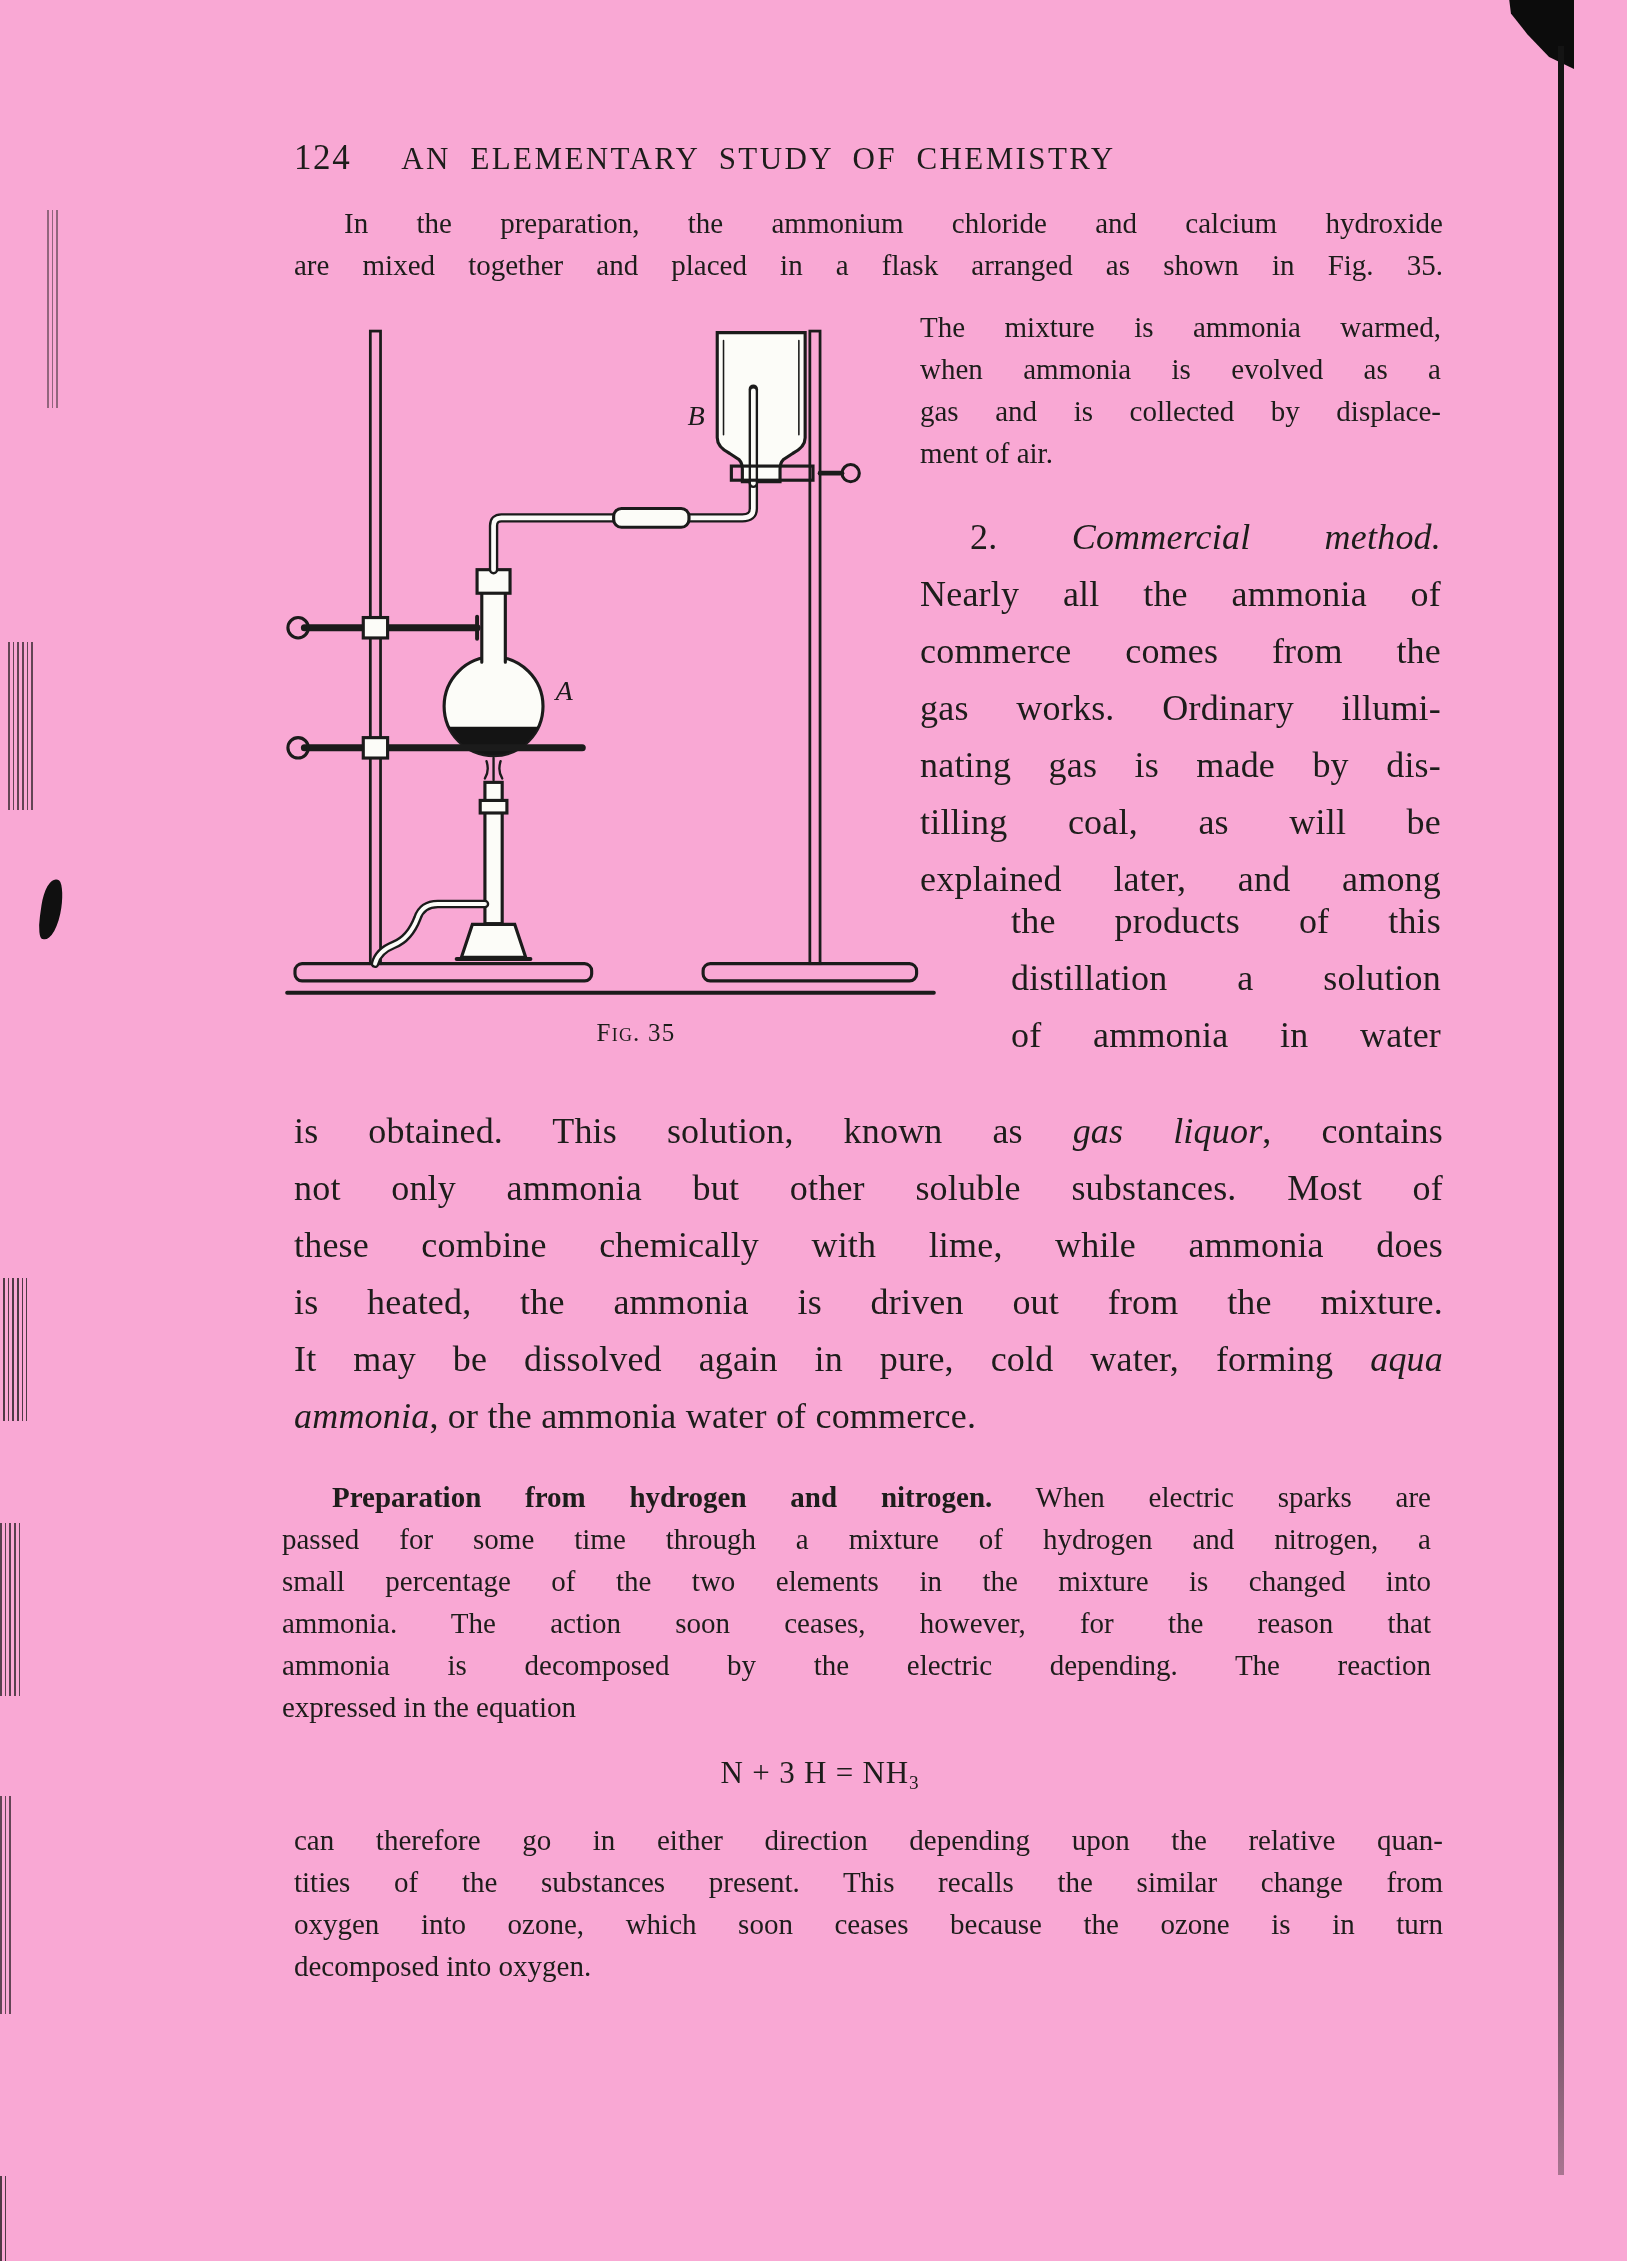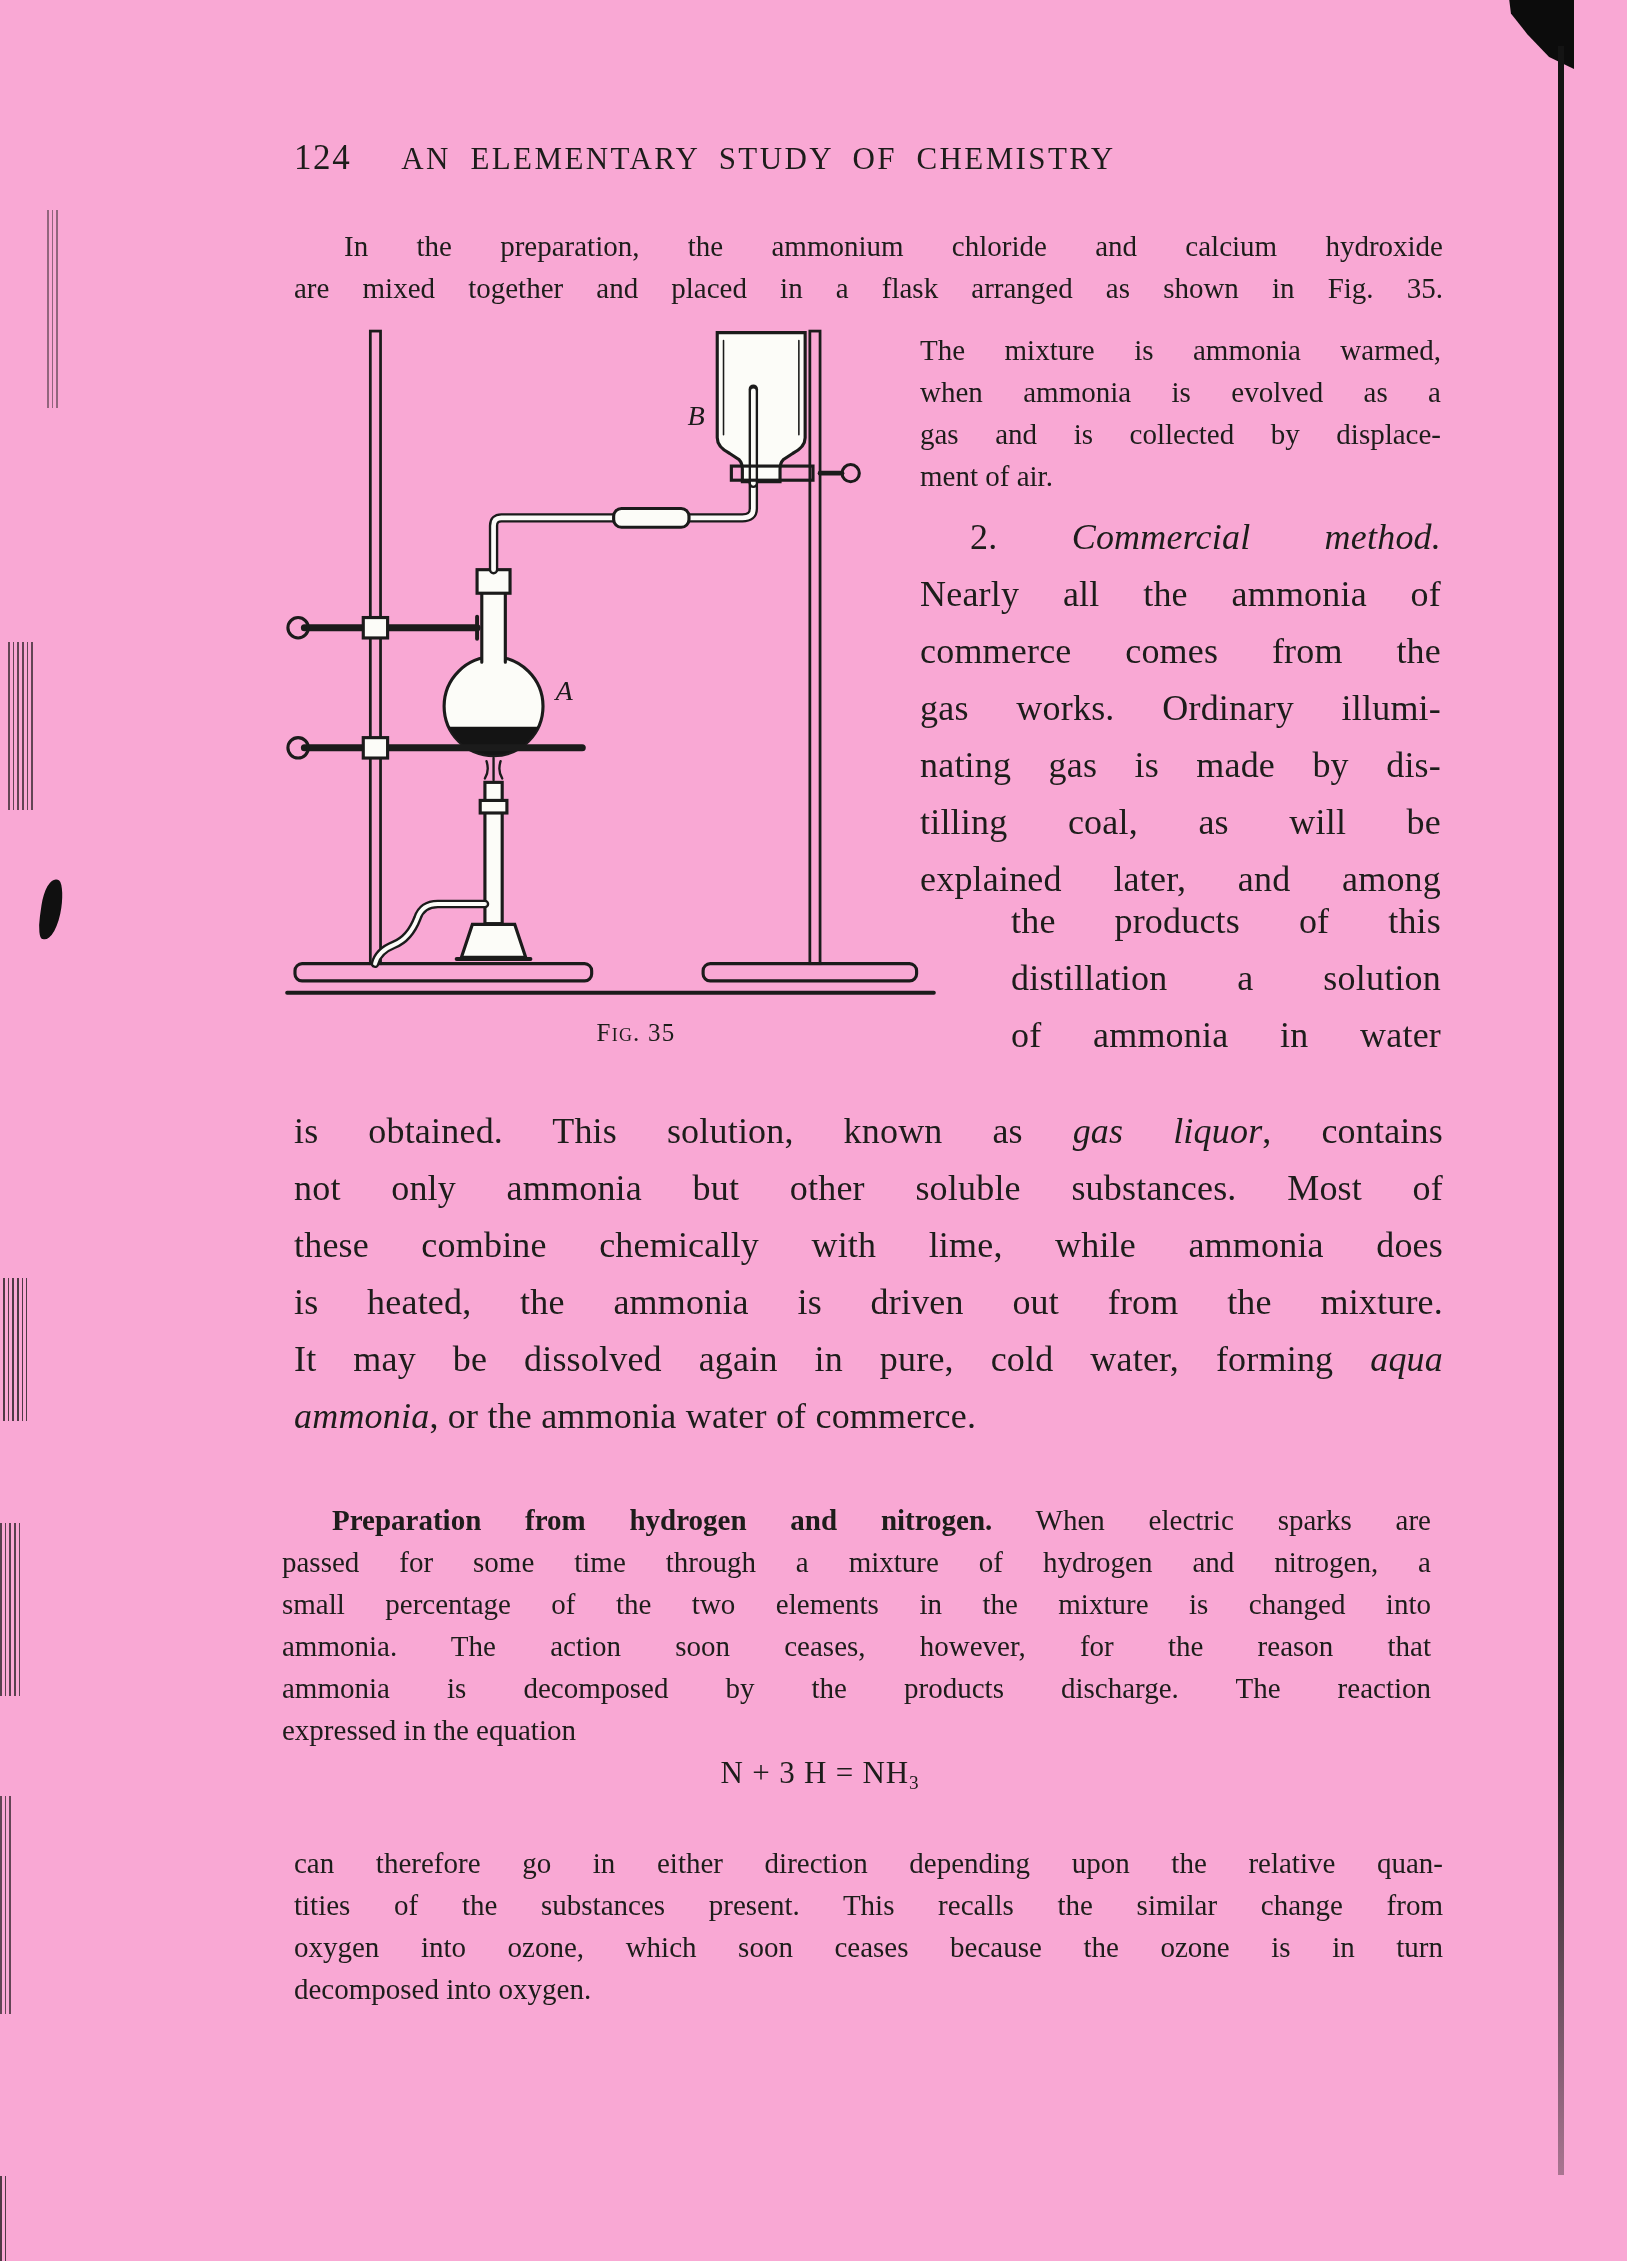--- a/index.html
+++ b/index.html
@@ -2,21 +2,21 @@
 <html style="font-size:12.6px"><head>
 <meta charset="utf-8">
 <style>
   html,body{margin:0;padding:0;background:#777;}
   .page{
     position:relative;width:1627px;height:2261px;margin:0 auto;
     background:#f9a8d4;color:#1d1d1b;overflow:hidden;
     font-family:"Liberation Serif","DejaVu Serif",serif;
   }
   .abs{position:absolute;}
-  .sm{font-size:29px;line-height:42px;margin-top:23px;}
+  .sm{font-size:29px;line-height:42px;}
   .lg{font-size:36px;line-height:57px;letter-spacing:0.2px;}
   .tline{text-align:justify;text-align-last:justify;}
   .tline.indent{text-indent:50px;}
   .tline.last{text-align-last:left;}
   .eq .tline{text-align:center;text-align-last:center;}
   .it{font-style:italic;}
   .bd{font-weight:bold;}
   .sub{font-size:.62em;vertical-align:-.3em;}
   .hdr{left:294px;top:138px;width:1154px;display:flex;align-items:baseline;}
   .pgnum{font-size:35px;letter-spacing:1.6px;}
@@ -126,21 +126,21 @@
       <div class="tline"><span>is heated, the ammonia is driven out from the mixture.</span></div>
       <div class="tline"><span>It may be dissolved again in pure, cold water, forming </span><span class="it">aqua</span></div>
       <div class="tline last"><span class="it">ammonia</span><span>, or the ammonia water of commerce.</span></div>
     </div>
 
   <div class="abs sm" style="left:282px;top:1476px;width:1149px;font-family:Liberation Serif, serif;">
       <div class="tline indent"><span class="bd">Preparation from hydrogen and nitrogen.</span><span>  When electric sparks are</span></div>
       <div class="tline"><span>passed for some time through a mixture of hydrogen and nitrogen, a</span></div>
       <div class="tline"><span>small percentage of the two elements in the mixture is changed into</span></div>
       <div class="tline"><span>ammonia.  The action soon ceases, however, for the reason that</span></div>
-      <div class="tline"><span>ammonia is decomposed by the products discharge.  The reaction</span></div>
+      <div class="tline"><span>ammonia is decomposed by the electric depending.  The reaction</span></div>
       <div class="tline last"><span>expressed in the equation</span></div>
     </div>
 
   <div class="abs eq eqline" style="left:294px;top:1755px;width:1052px;">
       <div class="tline"><span>N + 3 H = NH</span><span class="sub">3</span></div>
     </div>
 
   <div class="abs sm" style="left:294px;top:1819px;width:1149px;">
       <div class="tline"><span>can therefore go in either direction depending upon the relative quan-</span></div>
       <div class="tline"><span>tities of the substances present.  This recalls the similar change from</span></div>

